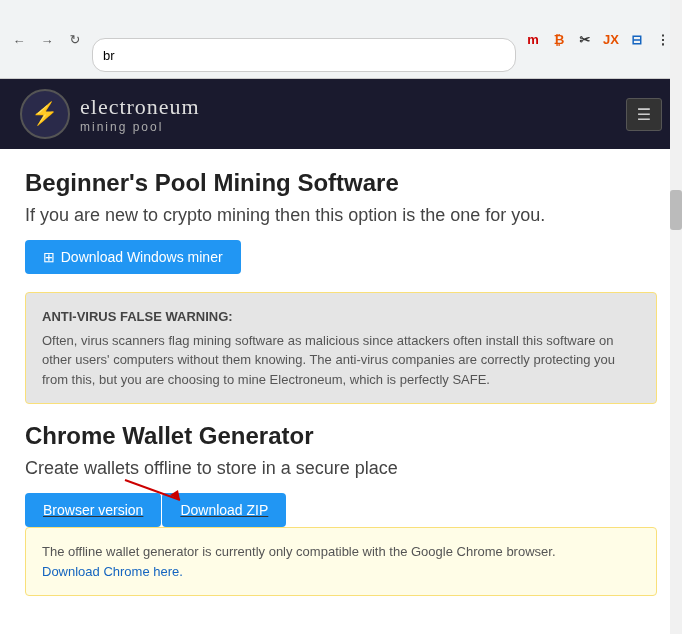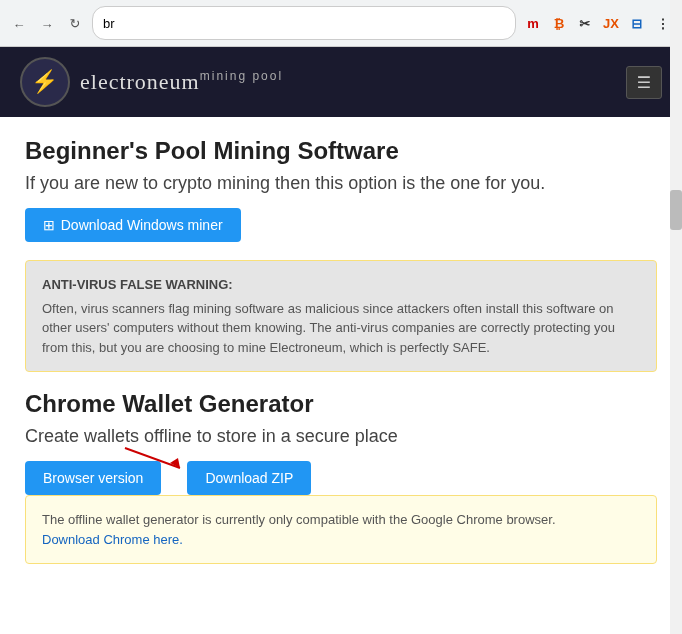--- a/index.html
+++ b/index.html
@@ -29,20 +29,21 @@
     }
     .address-bar {
       flex: 1;
       height: 26px;
       border: 1px solid #ccc;
       border-radius: 13px;
       background: #fff;
       padding: 16px 10px;
       font-size: 13px;
       outline: none;
+      margin-top: 32px;
     }
     .browser-icons {
       display: flex;
       align-items: center;
       gap: 4px;
     }
     .browser-icon-item {
       width: 22px; height: 22px;
       display: flex; align-items: center; justify-content: center;
       cursor: pointer;
@@ -80,21 +81,21 @@
       width: 50px; height: 50px;
       border-radius: 50%;
       background: #2a2a4a;
       border: 2px solid #555;
       display: flex; align-items: center; justify-content: center;
       font-size: 22px;
       color: #aaa;
     }
     .logo-text {
       display: flex;
-      flex-direction: row;
+      flex-direction: column;
     }
     .logo-name {
       font-size: 22px;
       color: #ddd;
       font-family: Georgia, serif;
       letter-spacing: 1px;
     }
     .logo-sub {
       font-size: 12px;
       color: #aaa;
@@ -174,24 +175,25 @@
       padding: 9px 18px;
       border-radius: 4px;
       cursor: pointer;
       font-size: 14px;
       display: inline-flex;
       align-items: center;
     }
 
     .buttons-row {
       display: flex;
-      gap: 26px;
+      gap: 1px;
       align-items: center;
       margin-top: 12px;
       position: relative;
+      text-decoration: underline;
     }
 
     
     .arrow-annotation {
       position: absolute;
       left: 95px;
       top: -18px;
     }
 
     

